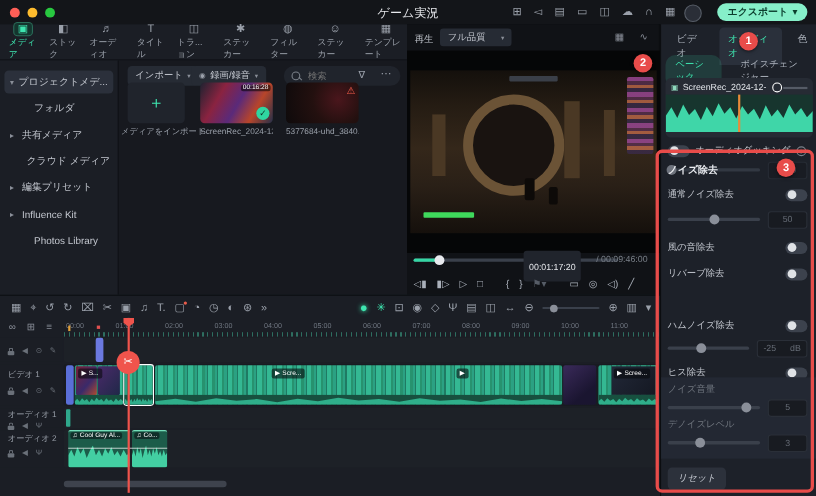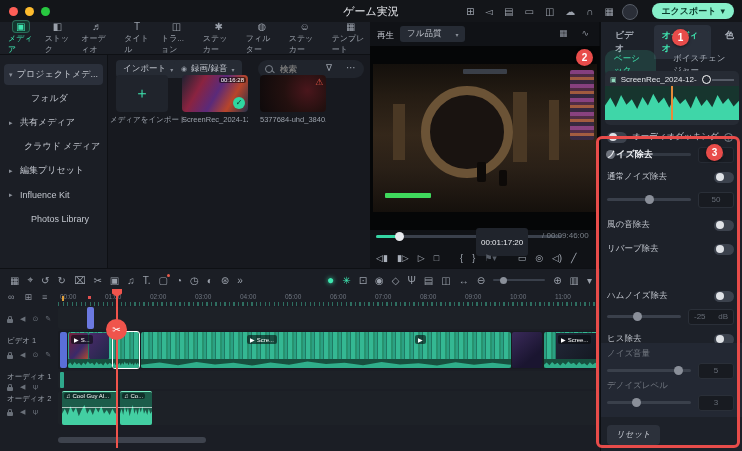--- a/index.html
+++ b/index.html
@@ -37,21 +37,21 @@
   .sitem .caret{font-size:7px;color:#8a8f99;width:7px;}
   .sitem.selected{background:#2b303b;}
   .sitem.indent{padding-left:16px;}
   
   .media{position:absolute;left:108px;top:55px;width:262px;height:213px;background:#17191f;}
   .mpill{position:absolute;height:18px;background:#262b34;border-radius:4px;display:flex;
          align-items:center;gap:4px;padding:0 7px;font-size:8.5px;color:#c2c6ce;box-sizing:border-box;}
   .searchbox{position:absolute;left:150px;top:5px;width:106px;height:18px;background:#20242c;
              border-radius:9px;display:flex;align-items:center;padding:0 7px;gap:5px;box-sizing:border-box;}
   .searchbox input{background:transparent;border:none;outline:none;color:#c2c6ce;font-size:8.5px;
-                   width:70px;font-family:inherit;font-weight:bold;}
+                   width:70px;font-family:inherit;}
   .mag{width:6px;height:6px;border:1px solid #7a8089;border-radius:50%;position:relative;flex:none;}
   .mag::after{content:"";position:absolute;left:5px;top:5px;width:4px;height:1px;background:#7a8089;
               transform:rotate(45deg);}
   .tile{position:absolute;top:20px;width:52px;height:37px;border-radius:4px;}
   .importtile{left:8px;background:#20242c;display:flex;align-items:center;justify-content:center;
               color:#3ee6b0;font-size:15px;}
   .tilelabel{position:absolute;top:60px;font-size:7.5px;color:#9aa0aa;white-space:nowrap;}
   .thumb{position:absolute;top:20px;width:66px;height:37px;border-radius:4px;overflow:hidden;}
   .durchip{position:absolute;right:2px;top:2px;font-size:6px;color:#fff;background:rgba(0,0,0,.55);
            padding:0 2px;border-radius:2px;}
@@ -86,21 +86,21 @@
   .tctotal{position:absolute;left:172px;top:209px;font-size:8px;color:#7a8089;}
   .transport{position:absolute;left:0;top:226px;width:230px;height:20px;display:flex;align-items:center;
              padding-left:6px;gap:9px;box-sizing:border-box;}
   .transport .icon{font-size:9px;color:#aab0ba;}
   .transport .icon.gap{margin-left:12px;}
   .transport .icon.dim{color:#565c66;}
   
   .rightpanel{position:absolute;left:600px;top:22px;width:142px;height:429px;background:#1d2129;
               border-left:1px solid #0b0d10;box-sizing:border-box;}
   .rtabs{position:absolute;left:6px;top:3px;display:flex;gap:6px;}
-  .rtab{font-size:9px;color:#aab0ba;padding:4px 8px;border-radius:4px 4px 0 0;font-weight:bold;}
+  .rtab{font-size:9px;color:#aab0ba;padding:4px 8px;border-radius:4px 4px 0 0;}
   .rtab.active{background:#2a303b;color:#3ee6b0;}
   .rsubtabs{position:absolute;left:4px;top:28px;display:flex;gap:8px;align-items:center;}
   .rsubtab{font-size:8.5px;color:#aab0ba;padding:3px 9px;border-radius:9px;}
   .rsubtab.active{background:rgba(62,230,176,.14);color:#3ee6b0;}
   .clipcard{position:absolute;left:4px;top:49px;width:134px;height:54px;background:#262b34;
             border-radius:5px;overflow:hidden;}
   .clipname{display:flex;align-items:center;gap:4px;padding:4px 5px 2px;font-size:8px;color:#e2e5ea;}
   .clipname .nm{white-space:nowrap;overflow:hidden;max-width:76px;}
   .miniknob{margin-left:auto;display:flex;align-items:center;}
   .miniknob::before{content:"";width:7px;height:7px;border:1.5px solid #fff;border-radius:50%;}

